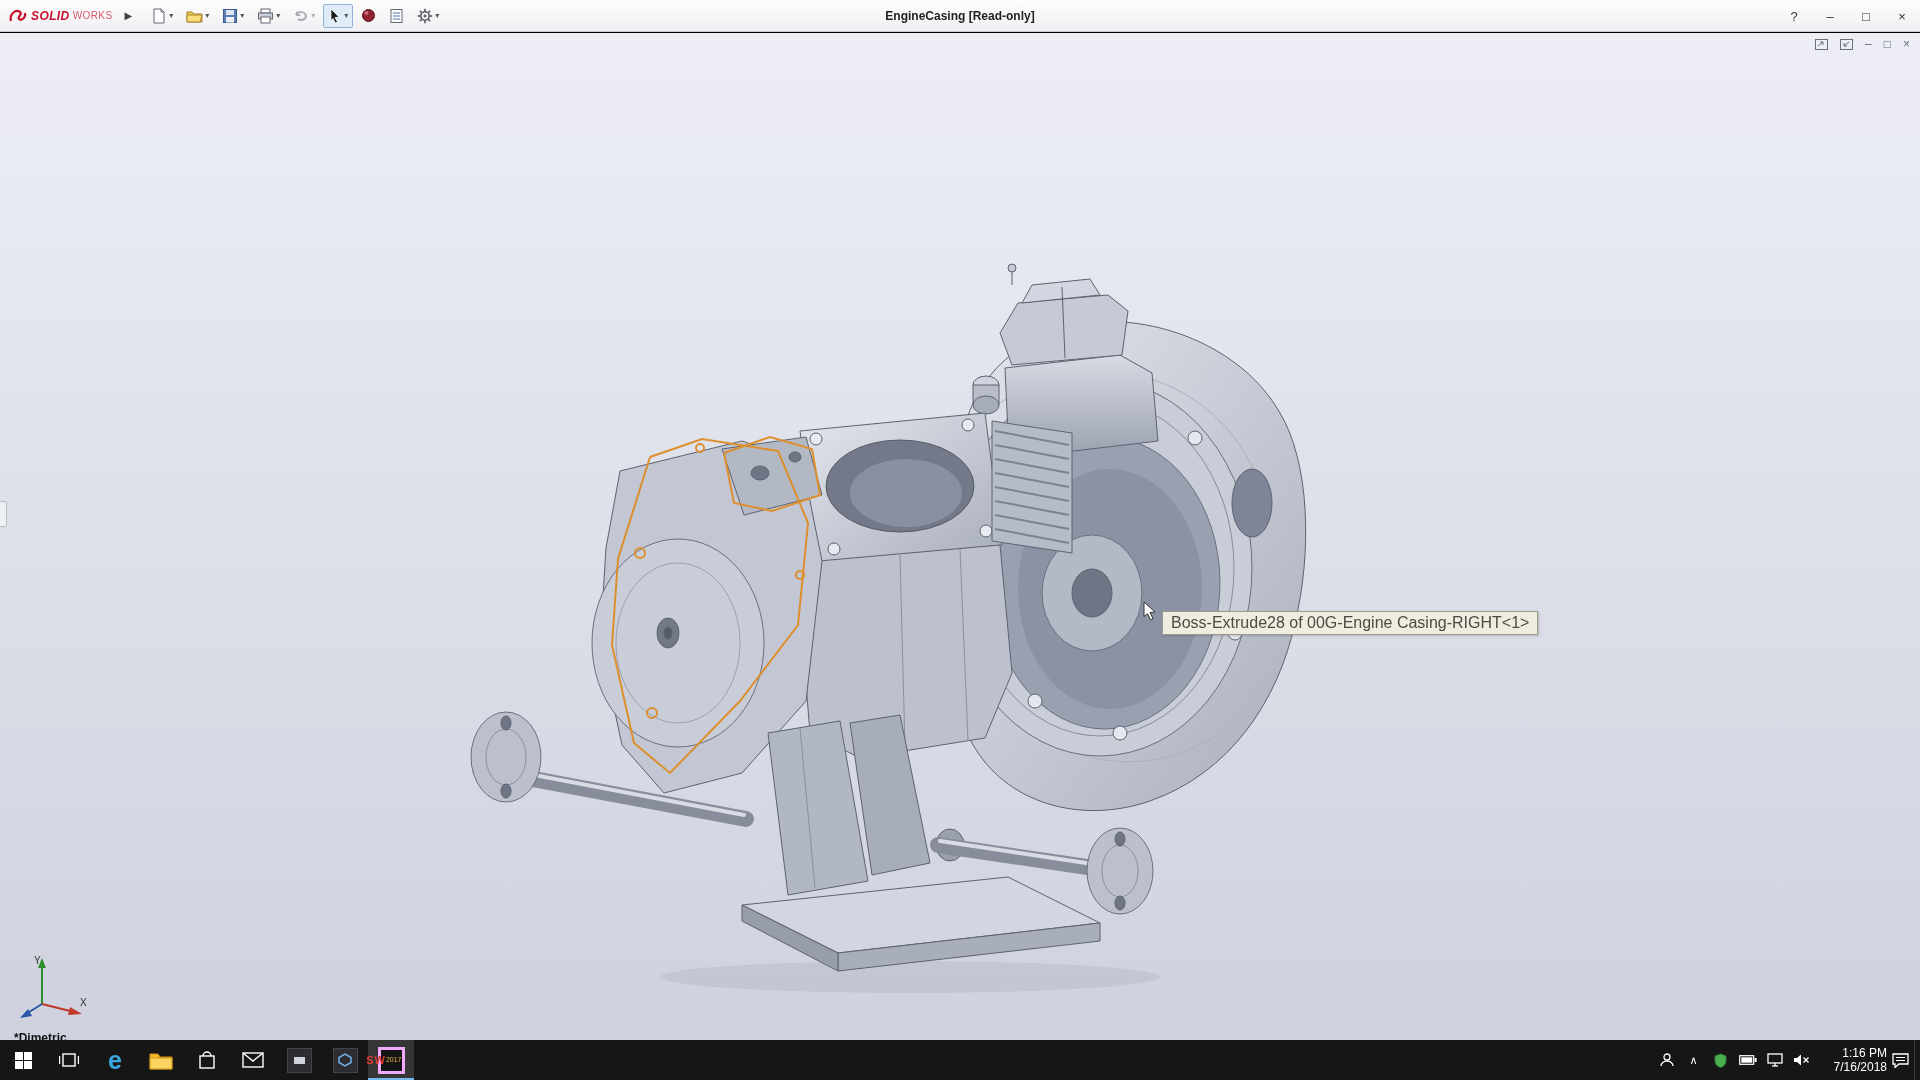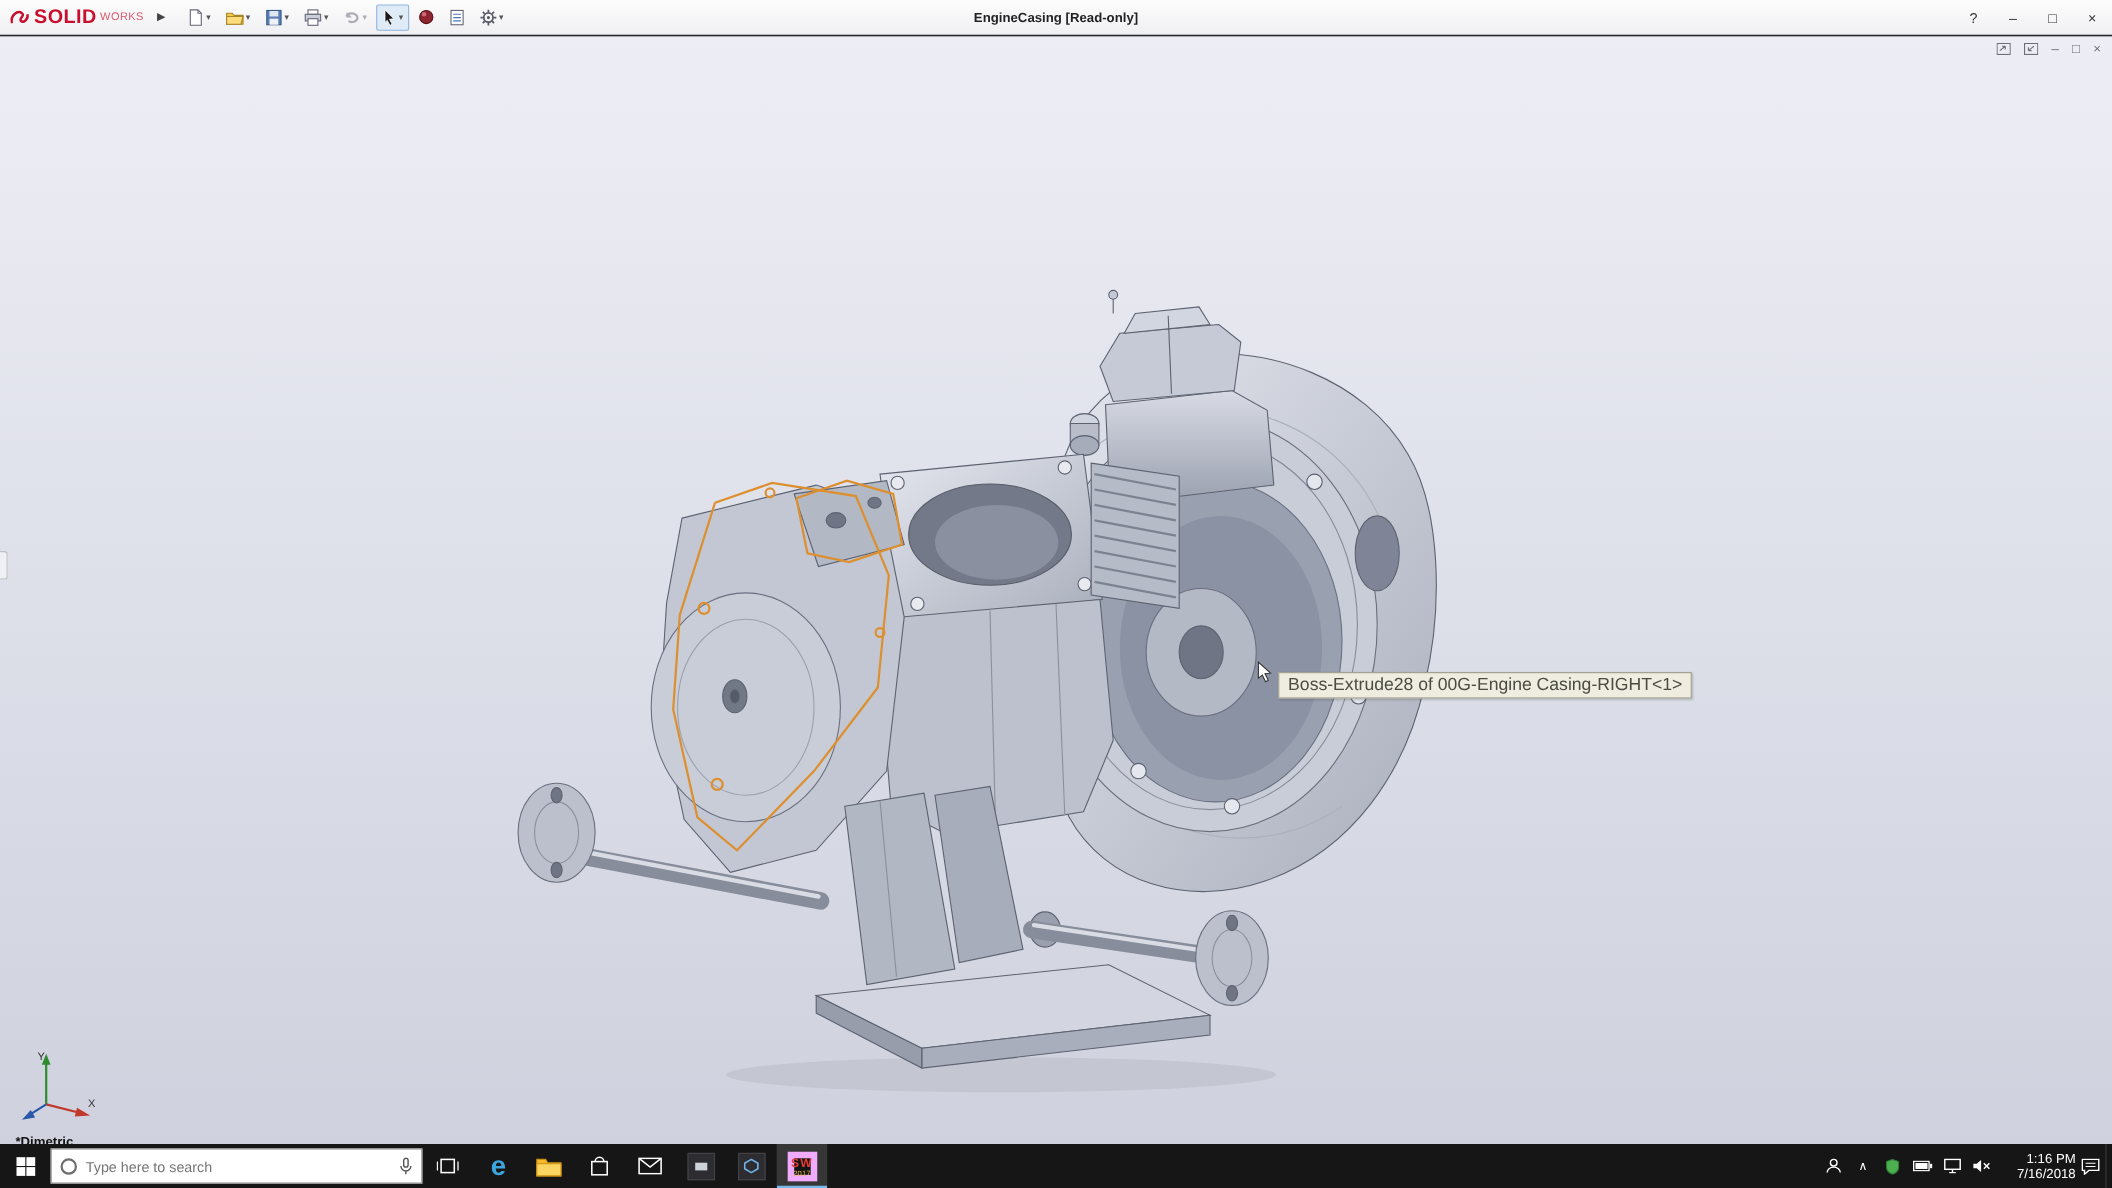--- a/index.html
+++ b/index.html
@@ -5,21 +5,21 @@
   * { margin:0; padding:0; box-sizing:border-box; }
   html,body { width:1920px; height:1080px; overflow:hidden; }
   body { font-family:"Liberation Sans","DejaVu Sans",sans-serif; background:#000; }
   .screen { position:relative; width:1920px; height:1080px; overflow:hidden; }
 
   
   .titlebar { position:absolute; top:0; left:0; width:100%; height:32px;
     background:linear-gradient(#fdfdfd,#f0f0f3); border-bottom:1px solid #c7c8cf;
     display:flex; align-items:center; z-index:30; }
   .brand { display:flex; align-items:center; gap:3px; padding:0 6px 0 8px; }
-  .brand-solid { color:#c8102e; font-weight:bold; font-size:18px; letter-spacing:.4px; }
+  .brand-solid { color:#c8102e; font-weight:bold; font-size:12px; letter-spacing:.4px;font-style:italic; }
   .brand-works { color:#d9586d; font-size:10px; letter-spacing:.4px; }
   .menu-arrow { color:#444; font-size:10px; margin:0 14px 0 6px; }
   .toolbar { display:flex; align-items:center; gap:3px; }
   .tool { display:flex; align-items:center; gap:2px; padding:3px 4px; border:1px solid transparent; border-radius:2px; }
   .tool.active { border-color:#8fb3d9; background:#dfecf8; }
   .tool.disabled { opacity:.45; }
   .tool .dd { font-size:8px; color:#555; }
   .tool svg { display:block; }
   .tb-title { position:absolute; left:50%; top:0; transform:translateX(-50%); height:32px;
     display:flex; align-items:center; font-size:12px; color:#222; white-space:nowrap;font-weight:bold; }
@@ -49,22 +49,22 @@
   .start { width:48px; display:flex; align-items:center; justify-content:center; }
   .win-logo { display:grid; grid-template-columns:8px 8px; grid-template-rows:8px 8px; gap:1px; }
   .win-logo i { background:#fff; }
   .search { width:338px; background:#fff; border:1px solid #8a8a8a; margin:4px 0; display:flex;
     align-items:center; padding:0 8px; gap:8px; }
   .cortana-ring { width:15px; height:15px; border:2px solid #6d6d6d; border-radius:50%; flex:none; }
   .search input { flex:1; border:none; outline:none; font-size:13px; color:#5a5a5a; background:transparent; }
   .app { width:46px; display:flex; align-items:center; justify-content:center; }
   .app.active { background:rgba(255,255,255,.14); box-shadow:inset 0 -2px 0 #76b9ed; }
   .edge-e { font-size:25px; font-weight:bold; color:#3ba7e0; line-height:1; }
-  .sw-tile { width:27px; height:27px; background:#141416; border:6px solid #f0abfc; display:flex;
-    flex-direction:column; align-items:center; justify-content:space-between; }
+  .sw-tile { width:27px; height:27px; background:#141416; border:3px solid #f0abfc; display:flex;
+    flex-direction:row; align-items:center; justify-content:flex-end; }
   .sw-top { color:#e03c31; font-weight:bold; font-size:11px; line-height:11px; letter-spacing:1px; }
   .sw-year { color:#e8b93e; font-size:7px; line-height:8px; }
   .dark-tile { width:25px; height:25px; background:#2c2c31; border:1px solid #44444a; display:flex;
     align-items:center; justify-content:center; }
   .tray { margin-left:auto; display:flex; align-items:center; }
   .tray-item { width:27px; height:40px; display:flex; align-items:center; justify-content:center; color:#fff; }
   .chevron { font-size:11px; color:#fff; }
   .clock { width:72px; text-align:right; color:#fff; font-size:12px; line-height:14px; }
   .show-desktop { width:6px; border-left:1px solid #3a3a3a; height:40px; }
 </style>
@@ -321,29 +321,20 @@
   <div class="taskbar">
     <div class="app start">
       <span class="win-logo">
           <i></i>
           <i></i>
           <i></i>
           <i></i>
         </span>
     </div>
 
-    <div class="search">
-      <span class="cortana-ring"></span>
-      <input type="text" placeholder="Type here to search" style="">
-      <svg width="12" height="17" viewBox="0 0 12 17">
-        <rect x="4" y="1" width="4" height="8" rx="2" fill="none" stroke="#555" stroke-width="1.3"></rect>
-        <path d="M1.5,8 a4.5,4.5 0 0 0 9,0" fill="none" stroke="#555" stroke-width="1.3"></path>
-        <line x1="6" y1="12.5" x2="6" y2="15.5" stroke="#555" stroke-width="1.3"></line>
-      </svg>
-    </div>
 
     <div class="app">
       <svg width="20" height="18" viewBox="0 0 20 18">
         <rect x="4" y="3" width="12" height="12" fill="none" stroke="#fff" stroke-width="1.4"></rect>
         <line x1="0.5" y1="5" x2="0.5" y2="13" stroke="#fff" stroke-width="1.4"></line>
         <line x1="19.5" y1="5" x2="19.5" y2="13" stroke="#fff" stroke-width="1.4"></line>
       </svg>
     </div>
     <div class="app">
       <span class="edge-e">e</span>

